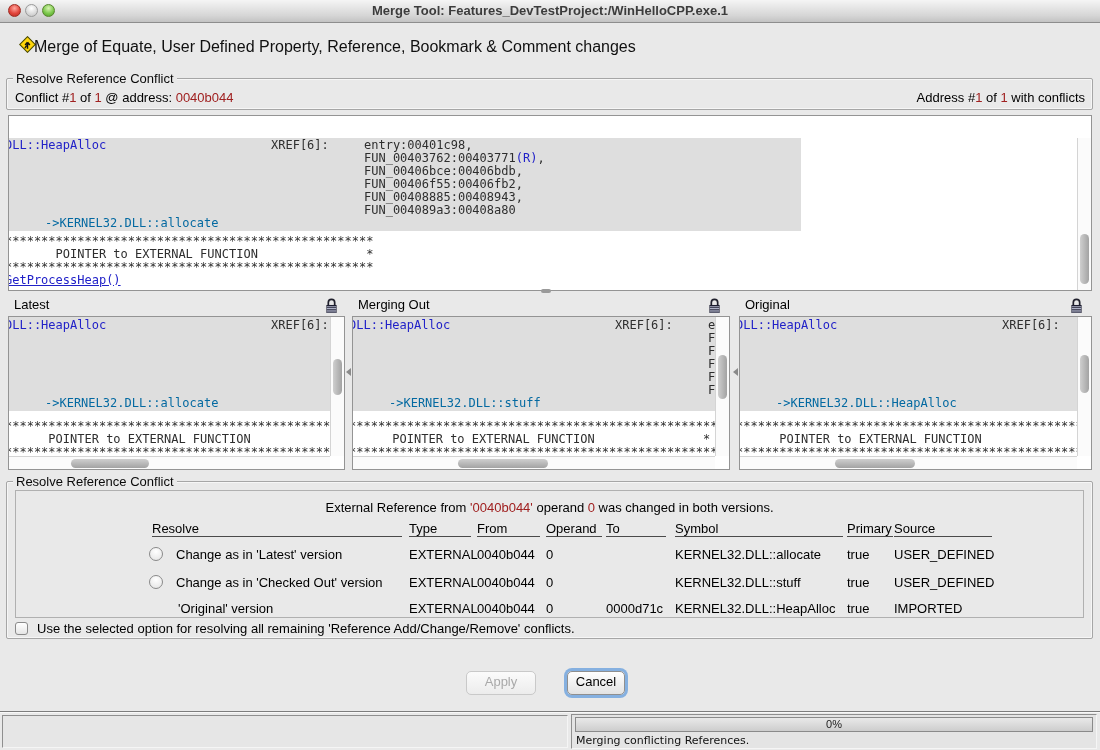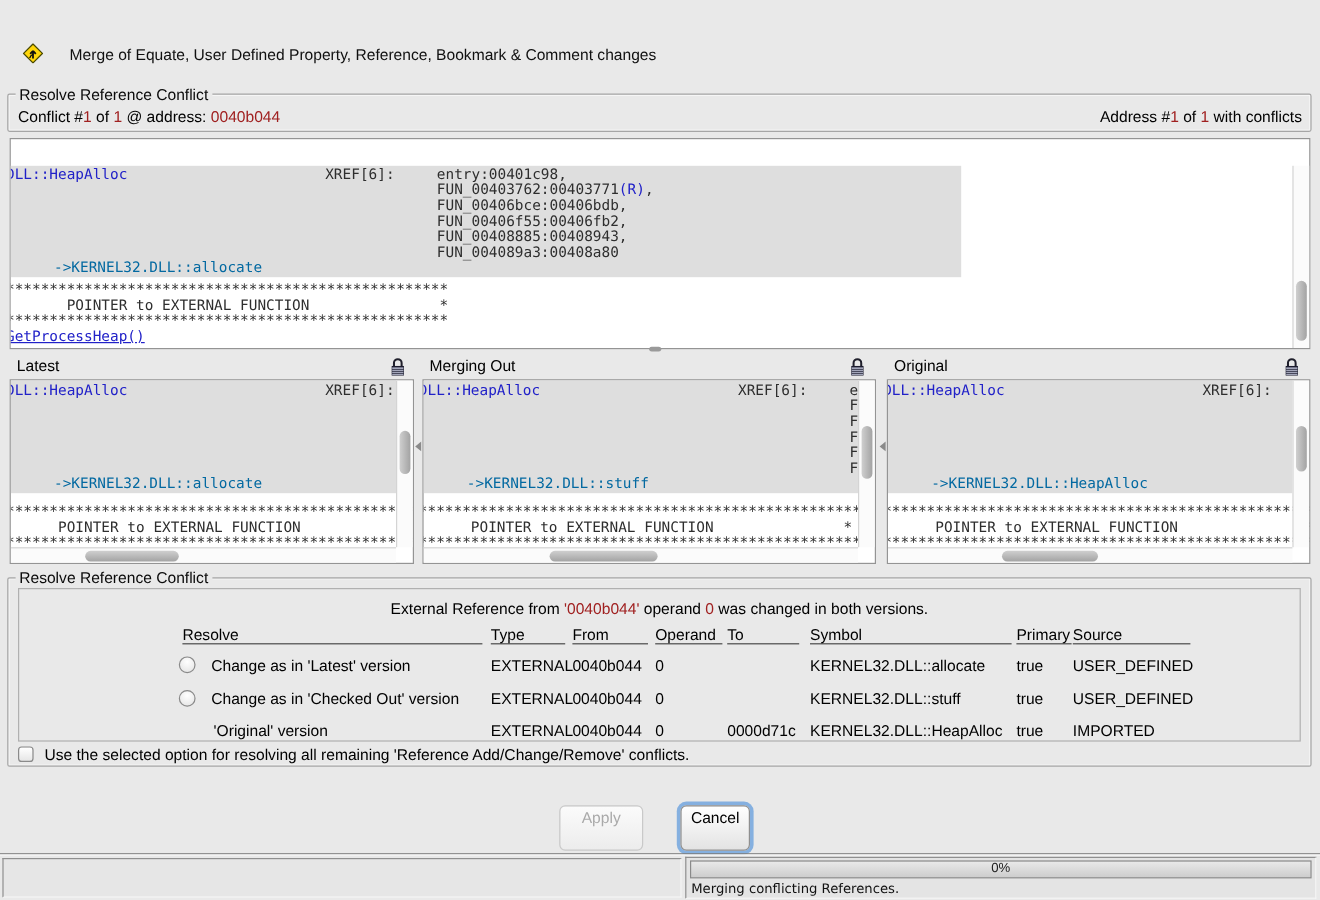--- a/index.html
+++ b/index.html
@@ -8,21 +8,21 @@
   
   .titlebar{position:absolute;left:0;top:0;width:100%;height:22px;
     background:linear-gradient(#f5f5f5,#d6d6d6 70%,#c3c3c3);border-bottom:1px solid #8d8d8d;}
   .title{position:absolute;left:0;right:0;top:0;height:22px;line-height:22px;text-align:center;
     font-size:13px;font-weight:bold;color:#3c3c3c;}
   .light{position:absolute;top:4px;width:13px;height:13px;border-radius:50%;box-sizing:border-box;}
   .light.red{left:8px;background:radial-gradient(circle at 50% 30%,#ffa79e,#e2463d 55%,#b5291f);border:1px solid #9e2b22;}
   .light.min{left:25px;background:radial-gradient(circle at 50% 30%,#ffffff,#d9d9d9 60%,#bdbdbd);border:1px solid #9a9a9a;}
   .light.grn{left:42px;background:radial-gradient(circle at 50% 30%,#d7f3b0,#7dc94e 55%,#4f9a25;);background:radial-gradient(circle at 50% 30%,#d7f3b0,#7dc94e 55%,#4f9a25);border:1px solid #57852c;}
   
-  .hdr-text{position:absolute;left:58px;top:38px;font-size:13px;color:#101010;}
+  .hdr-text{position:absolute;left:34px;top:38px;font-size:16px;color:#101010;}
   .merge-ico{position:absolute;left:19px;top:36px;width:17px;height:17px;}
   
   .groupbox{position:absolute;border:1px solid #a6a6a6;border-radius:2px;box-shadow:inset 0 0 0 1px #f6f6f6;}
   .gb-label{position:absolute;top:-8px;left:6px;background:#e9e9e9;padding:0 3px;font-size:13px;line-height:15px;color:#0a0a0a;}
   .conflict-left,.conflict-right{position:absolute;top:11px;font-size:13px;white-space:pre;}
   .conflict-left{left:8px;}
   .conflict-right{right:7px;}
   .rednum{color:#a02020;}
   
   .rpanel{position:absolute;left:8px;top:115px;width:1084px;height:176px;background:#fff;
@@ -47,21 +47,21 @@
   .inner-panel{position:absolute;left:8px;top:8px;right:8px;height:126px;border:1px solid #b0b0b0;}
   .desc{position:absolute;left:0;right:0;top:9px;text-align:center;font-size:13px;white-space:pre;}
   .th{position:absolute;font-size:13px;border-bottom:1px solid #4a4a4a;height:16px;box-sizing:border-box;}
   .td{position:absolute;font-size:13px;white-space:pre;}
   .radio{position:absolute;width:14px;height:14px;border-radius:50%;border:1px solid #8a8a8a;
     background:radial-gradient(circle at 50% 30%,#ffffff,#e2e2e2);box-sizing:border-box;}
   .checkbox{position:absolute;width:13px;height:13px;border-radius:3px;border:1px solid #8a8a8a;
     background:linear-gradient(#ffffff,#e6e6e6);box-sizing:border-box;}
   .cb-label{position:absolute;font-size:13px;}
   
-  .btn{position:absolute;height:38px;border-radius:5px;font-size:13px;text-align:center;line-height:19px;box-sizing:border-box;}
+  .btn{position:absolute;height:24px;border-radius:5px;font-size:13px;text-align:center;line-height:19px;box-sizing:border-box;}
   .btn.disabled{background:linear-gradient(#fbfbfb,#ececec);border:1px solid #c9c9c9;color:#a9a9a9;}
   .btn.focused{background:linear-gradient(#ffffff,#e3e3e3);border:1px solid #8f8f8f;color:#000;
     box-shadow:0 0 0 3px #85b0e0;}
   
   .bottom-line{position:absolute;left:0;top:711px;width:100%;height:1px;background:#7d7d7d;}
   .bottom-line2{position:absolute;left:0;top:712px;width:100%;height:1px;background:#f8f8f8;}
   .status-left{position:absolute;left:2px;top:715px;width:566px;height:33px;background:#e6e6e6;
     border:1px solid;border-color:#8f8f8f #f5f5f5 #f5f5f5 #8f8f8f;box-sizing:border-box;}
   .status-right{position:absolute;left:571px;top:714px;width:526px;height:35px;background:#e4e4e4;
     border:1px solid;border-color:#8f8f8f #f5f5f5 #f5f5f5 #8f8f8f;box-sizing:border-box;}
@@ -72,20 +72,26 @@
     font-family:"DejaVu Sans","Liberation Sans",sans-serif;}
   .split-dot{position:absolute;left:541px;top:289px;width:10px;height:4px;border-radius:2px;background:#9a9a9a;}
   .tri-left{position:absolute;width:0;height:0;border-top:4px solid transparent;border-bottom:4px solid transparent;
     border-right:5px solid #8a8a8a;}
 </style>
 </head>
 <body>
 
 <div class="window">
 
+  <div class="titlebar">
+    <div class="title">Merge Tool: Features_DevTestProject:/WinHelloCPP.exe.1</div>
+    <div class="light red"></div>
+    <div class="light min"></div>
+    <div class="light grn"></div>
+  </div>
 
   <svg class="merge-ico" viewBox="0 0 16 16">
     <polygon points="8,0.6 15.4,8 8,15.4 0.6,8" fill="#ffd60a" stroke="#4a4a00" stroke-width="1"></polygon>
     <path d="M8 12 V6 M8 6 l-2.2 2.4 M8 6 l2.2 2.4" stroke="#111" stroke-width="1.4" fill="none"></path>
     <path d="M5.4 11.6 Q6.2 9.4 8 8.8" stroke="#111" stroke-width="1.1" fill="none"></path>
   </svg>
   <div class="hdr-text">Merge of Equate, User Defined Property, Reference, Bookmark &amp; Comment changes</div>
 
   <div class="groupbox" style="left:6px;top:78px;width:1085px;height:30px;">
     <div class="gb-label">Resolve Reference Conflict</div>

